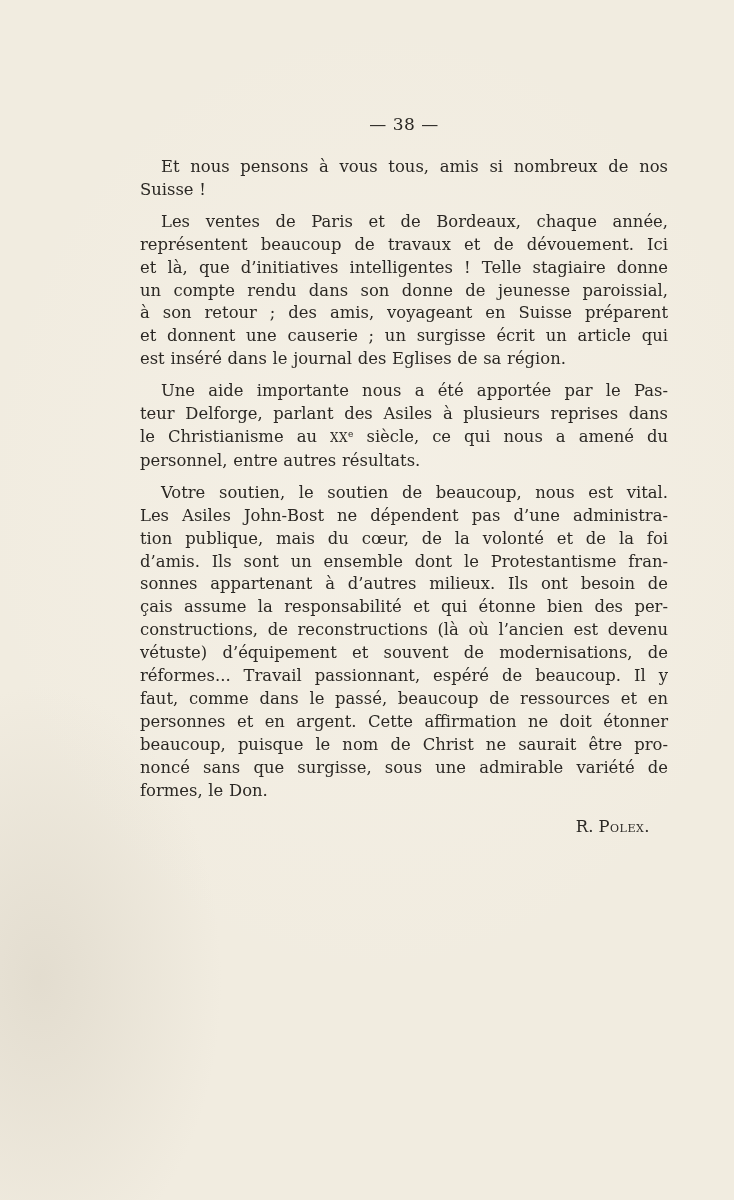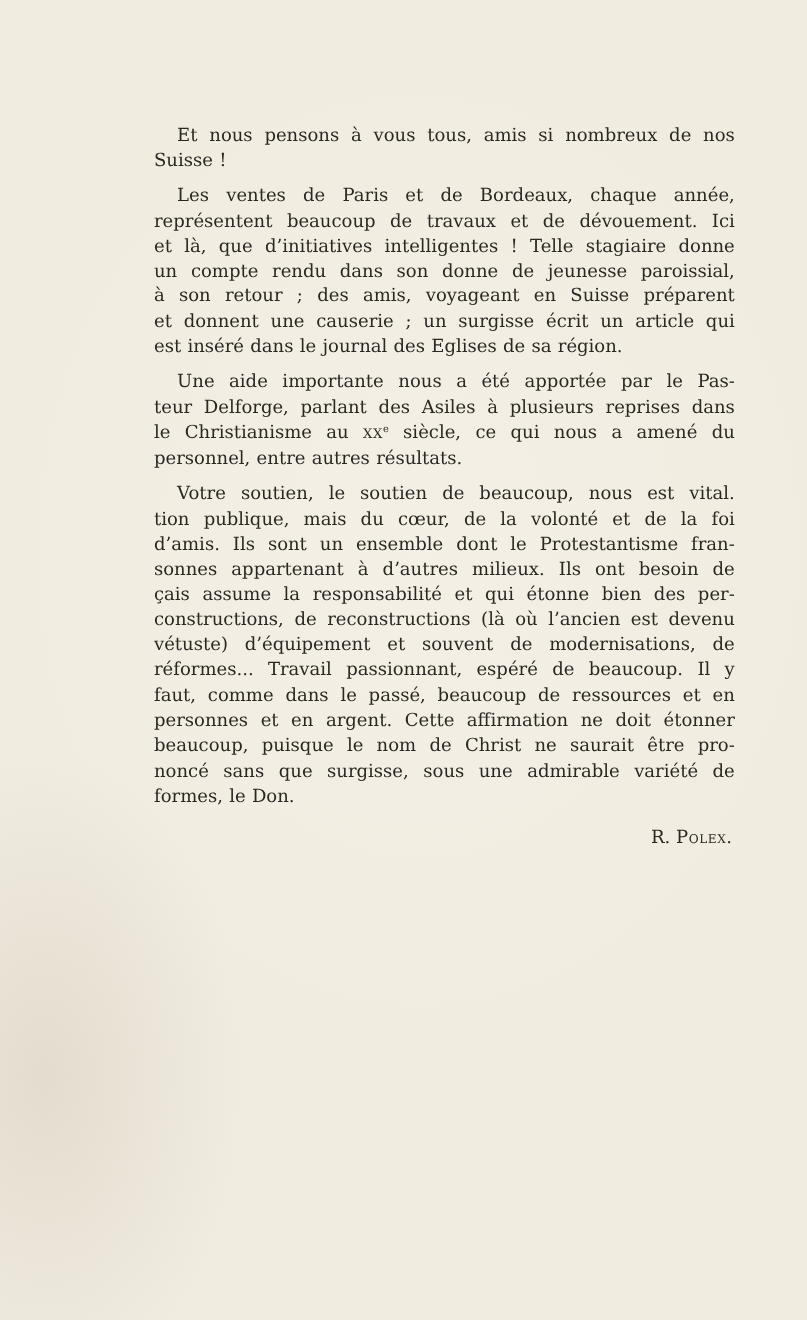--- a/index.html
+++ b/index.html
@@ -59,31 +59,32 @@
       line-height: 0;
     }
     .smallcaps-xx {
       font-size: 12px;
       letter-spacing: 0.5px;
     }
     .signature {
       text-align: right;
       font-size: 16.4px;
       line-height: 22px;
-      margin: 14px 2px 0 0;
+      margin: 14px 18px 0 0;
     }
     .signature .sc {
       font-variant: small-caps;
       letter-spacing: 0.5px;
     }
   </style>
 </head>
 <body>
 
 <div class="page">
+  <div class="page-number">— 38 —</div>
 
   <p class="para">
     <span class="line first">Et nous pensons à vous tous, amis si nombreux de nos</span>
     <span class="line last">Suisse !</span>
   </p>
 
   <p class="para">
     <span class="line first">Les ventes de Paris et de Bordeaux, chaque année,</span>
     <span class="line">représentent beaucoup de travaux et de dévouement. Ici</span>
     <span class="line">et là, que d’initiatives intelligentes ! Telle stagiaire donne</span>
@@ -95,20 +96,21 @@
 
   <p class="para">
     <span class="line first">Une aide importante nous a été apportée par le Pas-</span>
     <span class="line">teur Delforge, parlant des Asiles à plusieurs reprises dans</span>
     <span class="line"><span>le Christianisme au </span><span class="smallcaps-xx">XX</span><sup>e</sup><span> siècle, ce qui nous a amené du</span></span>
     <span class="line last">personnel, entre autres résultats.</span>
   </p>
 
   <p class="para">
     <span class="line first">Votre soutien, le soutien de beaucoup, nous est vital.</span>
+    <span class="line">Les Asiles John-Bost ne dépendent pas d’une administra-</span>
     <span class="line">tion publique, mais du cœur, de la volonté et de la foi</span>
     <span class="line">d’amis. Ils sont un ensemble dont le Protestantisme fran-</span>
     <span class="line">sonnes appartenant à d’autres milieux. Ils ont besoin de</span>
     <span class="line">çais assume la responsabilité et qui étonne bien des per-</span>
     <span class="line">constructions, de reconstructions (là où l’ancien est devenu</span>
     <span class="line">vétuste) d’équipement et souvent de modernisations, de</span>
     <span class="line">réformes... Travail passionnant, espéré de beaucoup. Il y</span>
     <span class="line">faut, comme dans le passé, beaucoup de ressources et en</span>
     <span class="line">personnes et en argent. Cette affirmation ne doit étonner</span>
     <span class="line">beaucoup, puisque le nom de Christ ne saurait être pro-</span>

